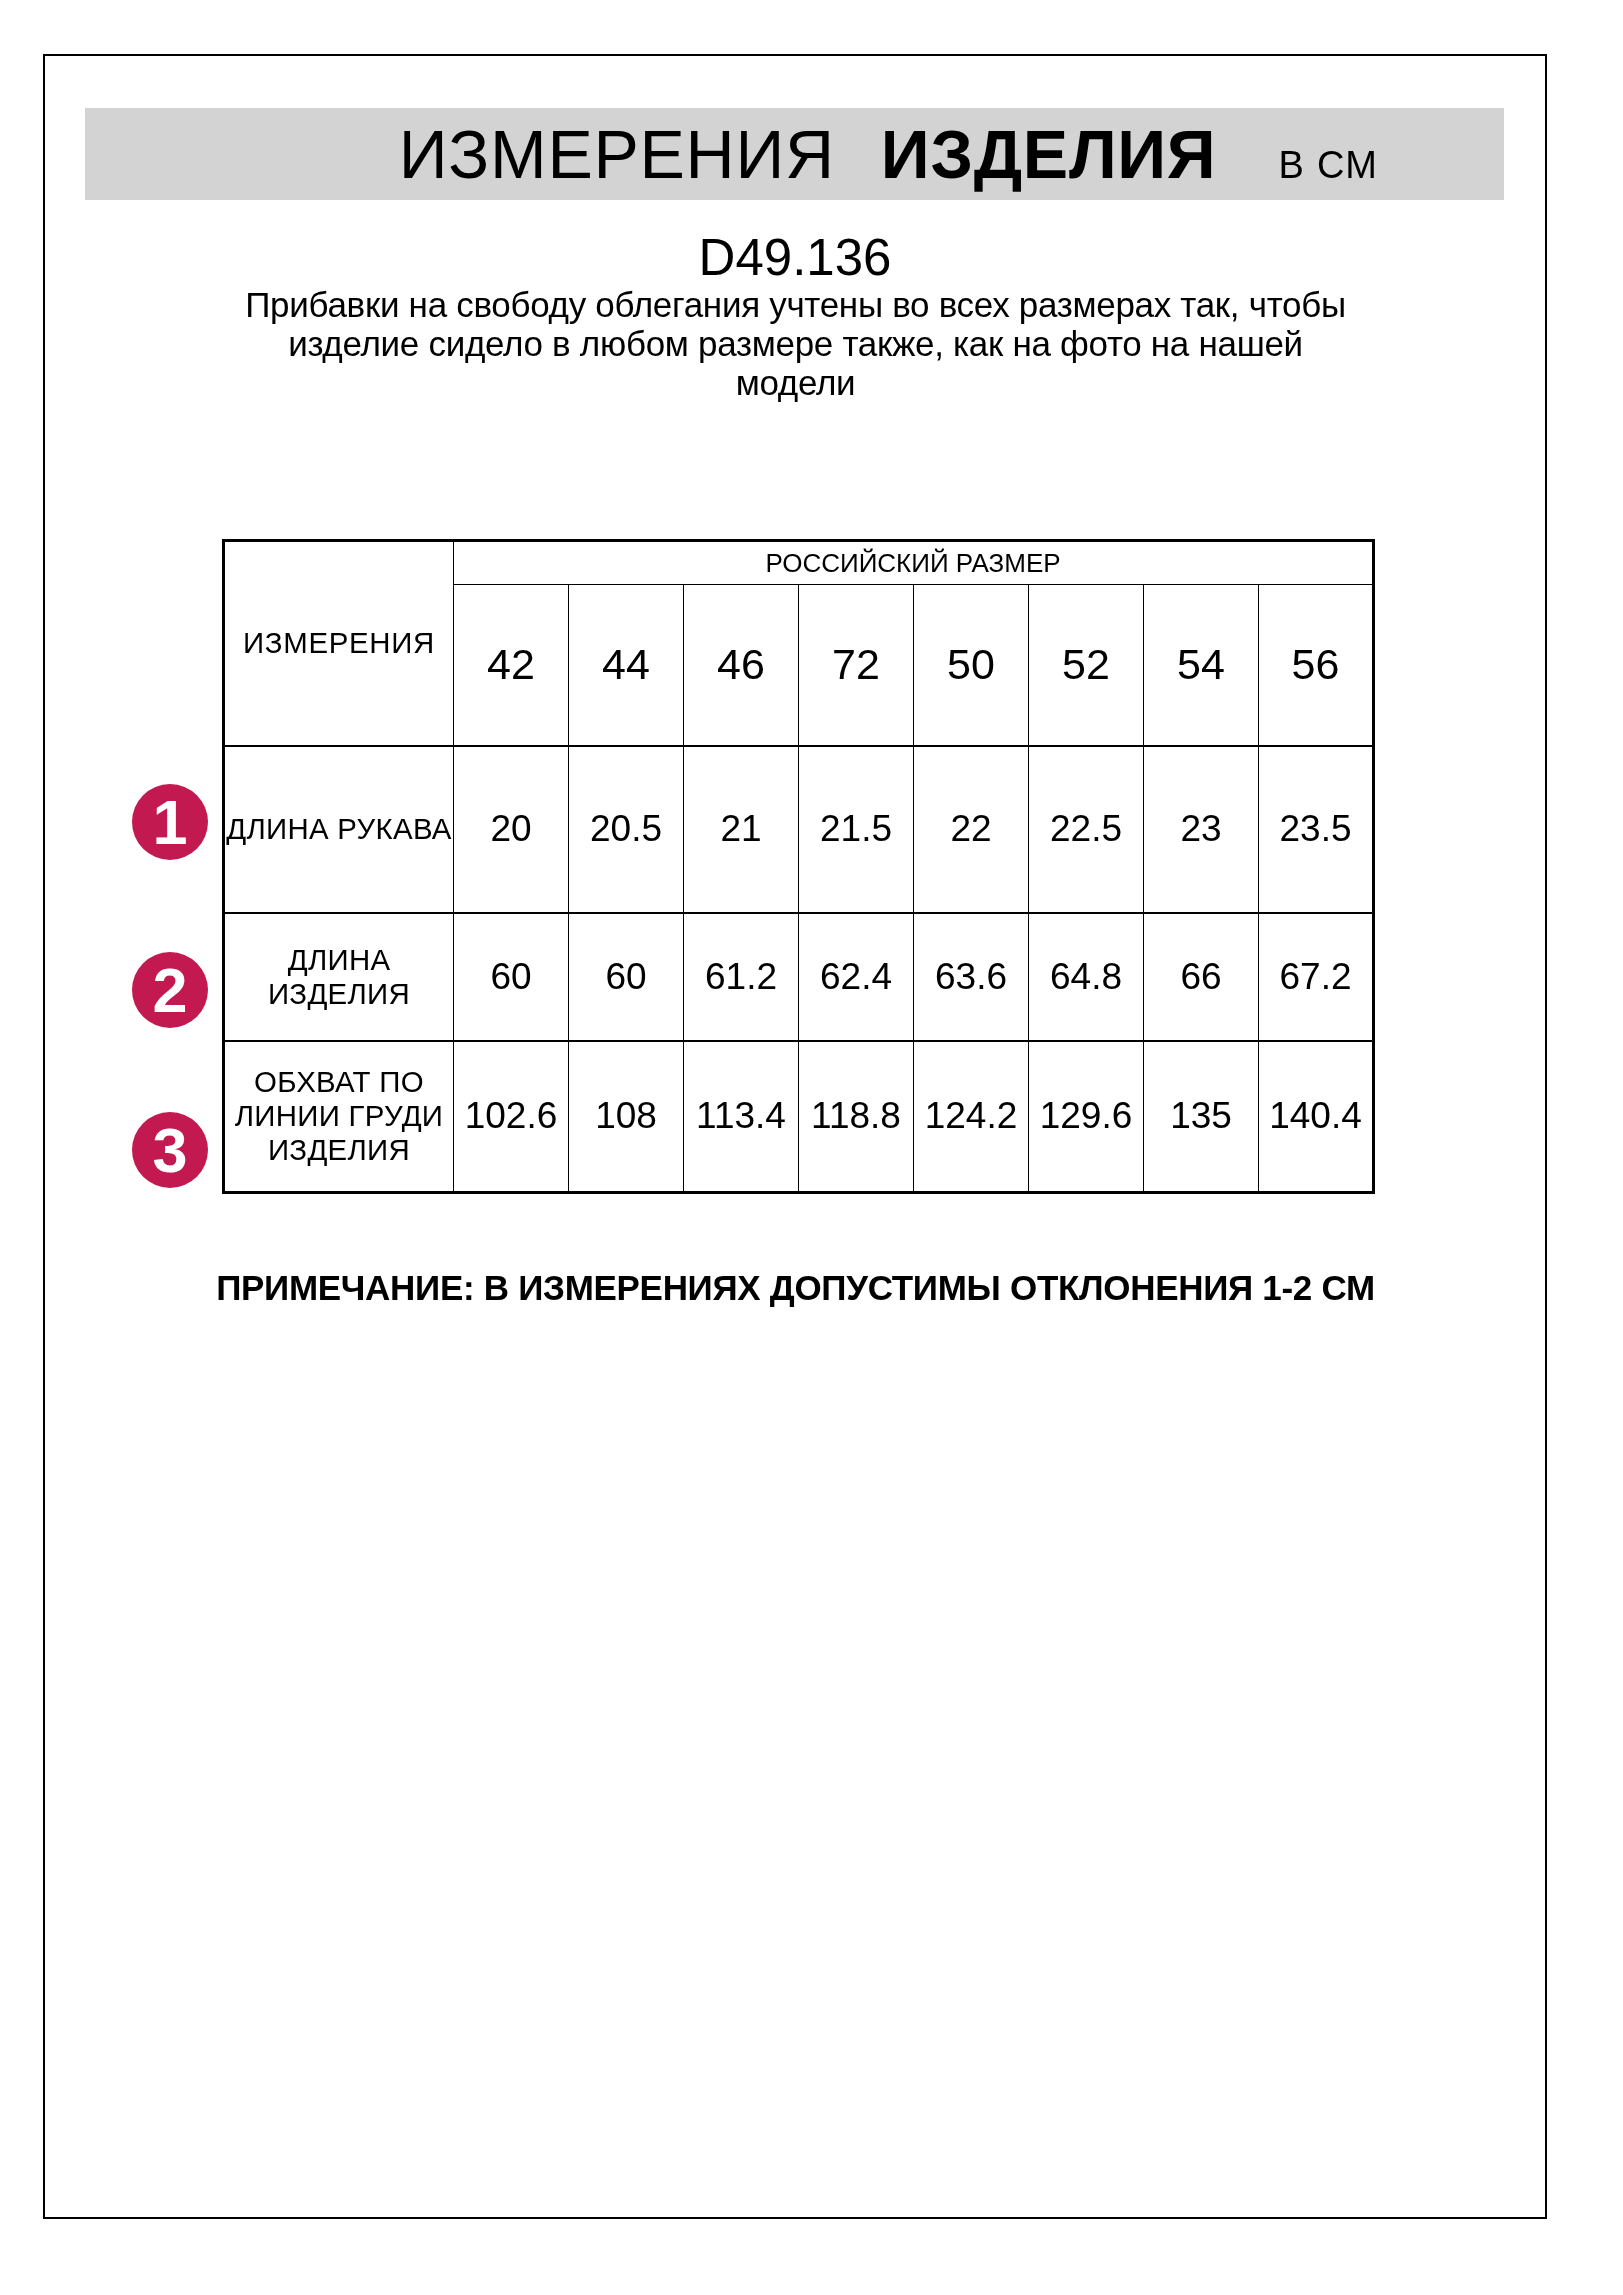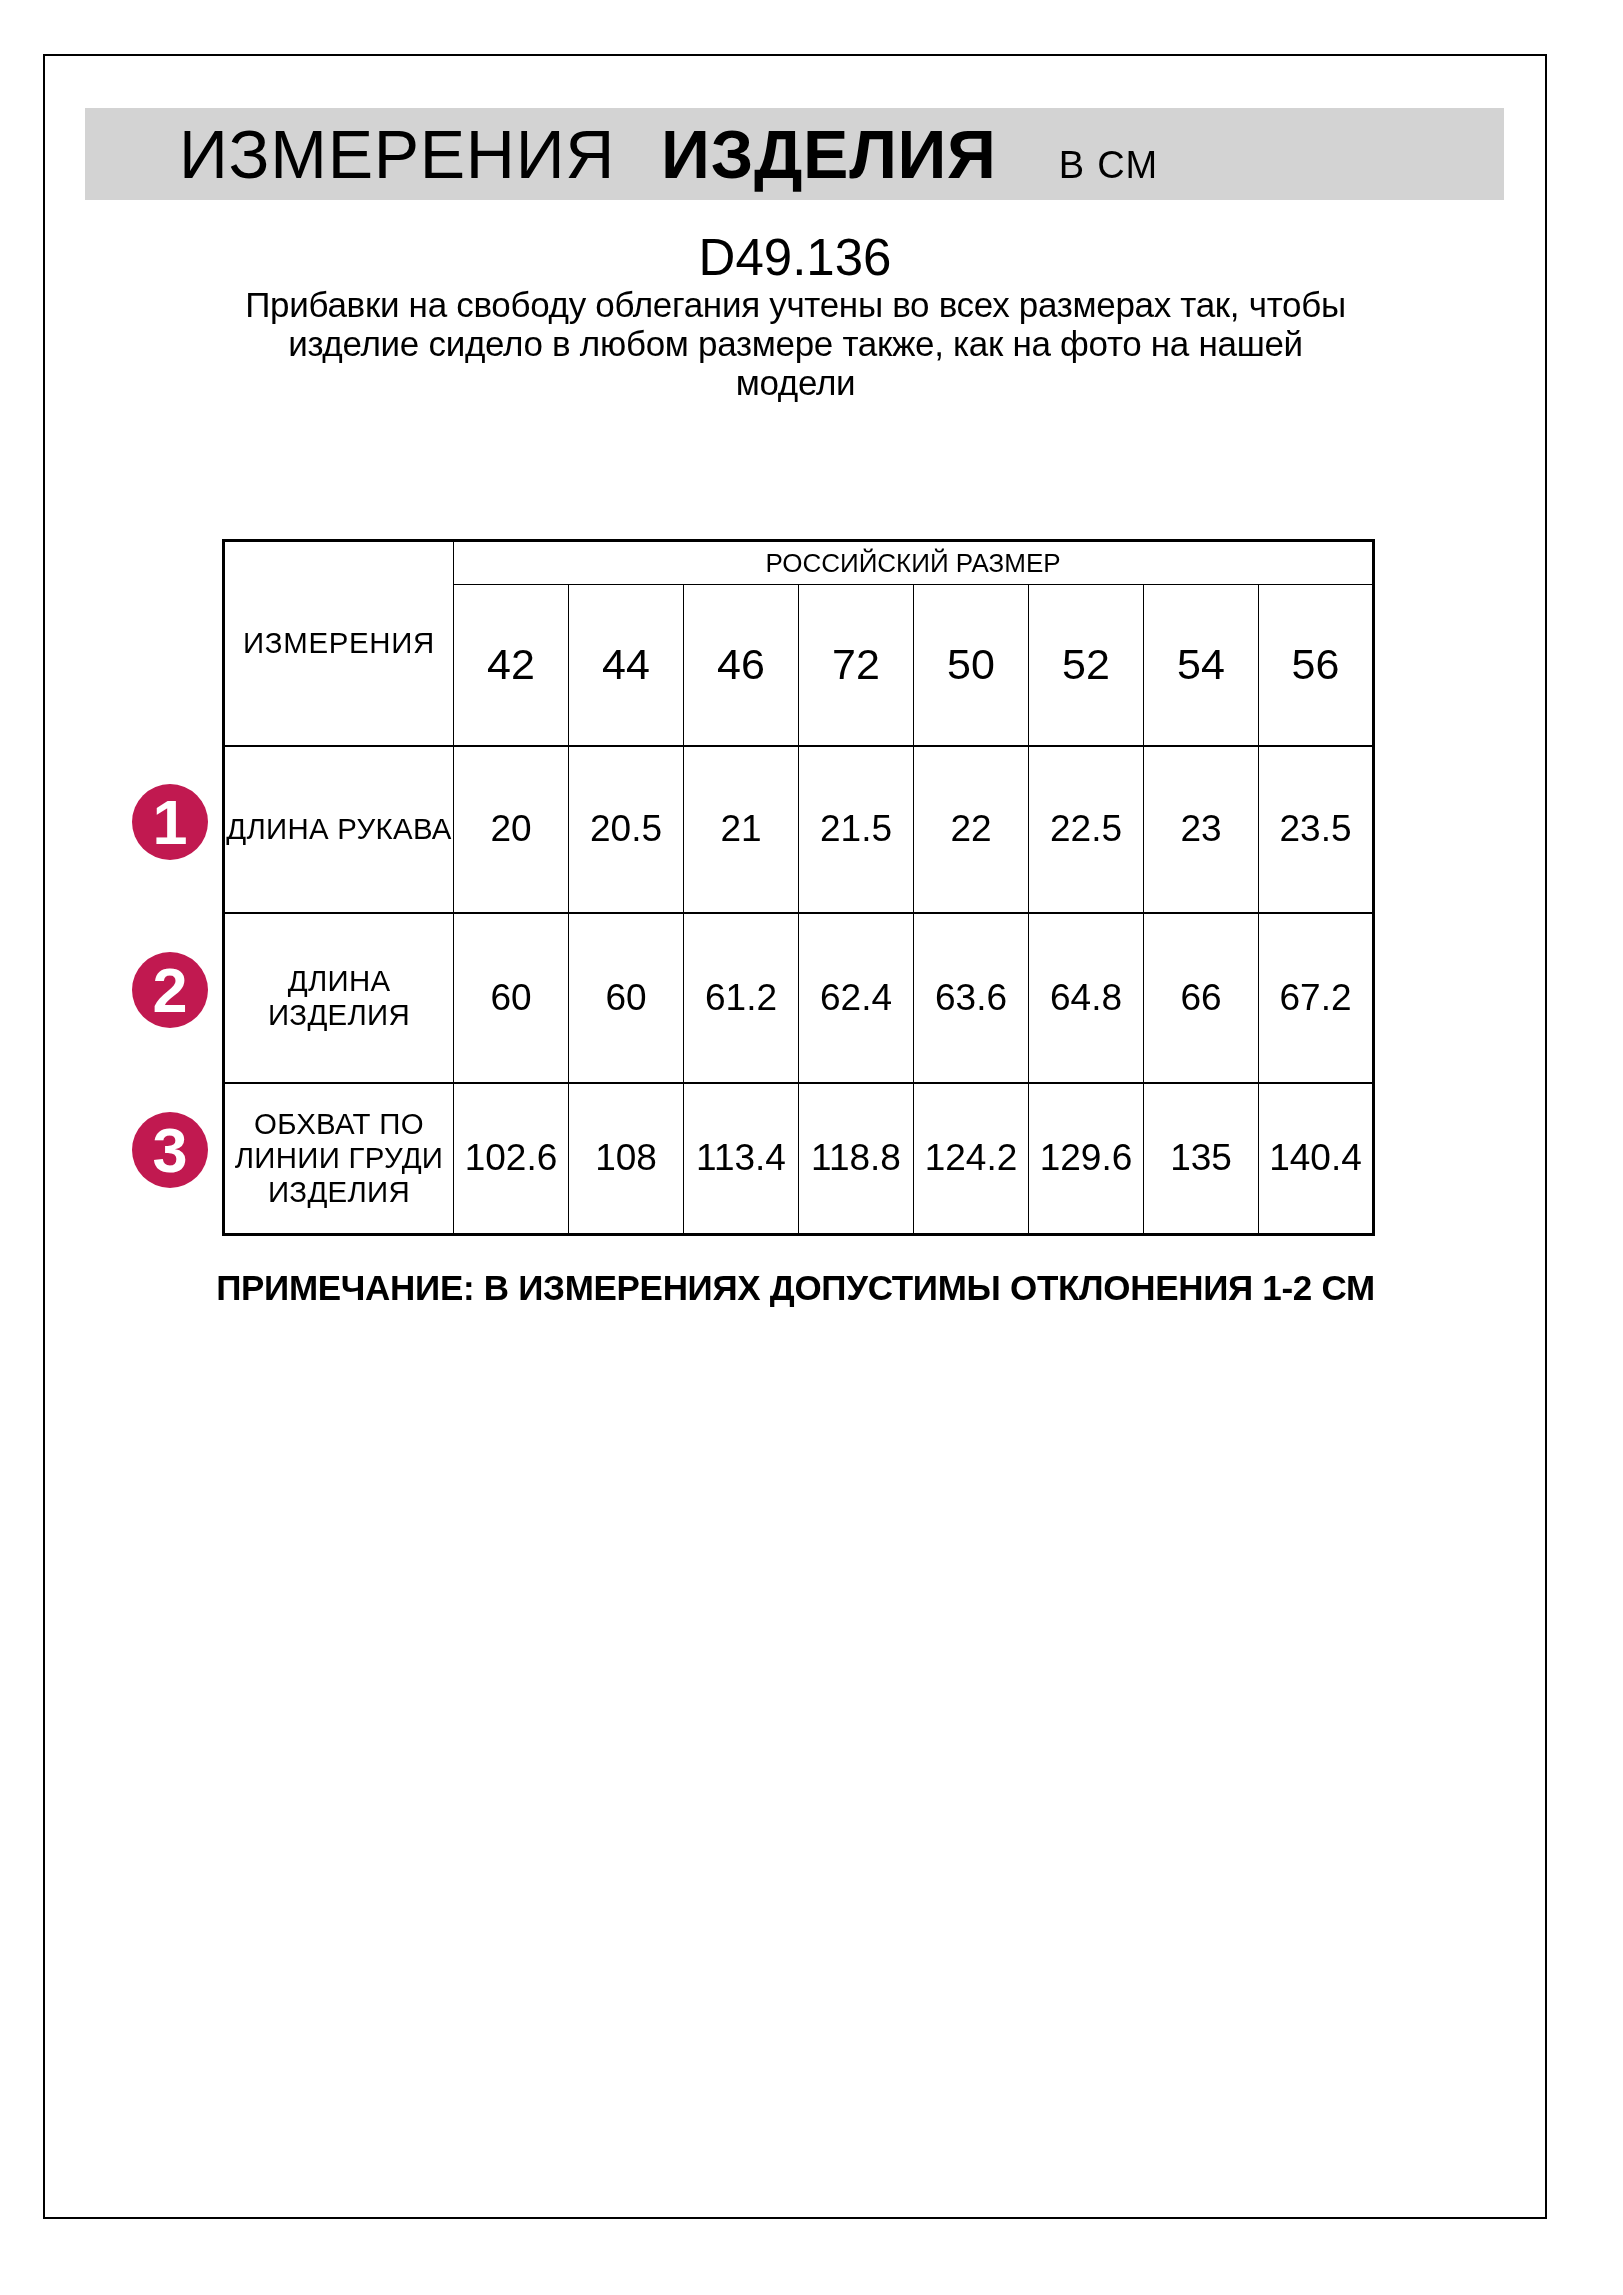--- a/index.html
+++ b/index.html
@@ -14,20 +14,21 @@
   }
   .frame {
     position:absolute; left:43px; top:54px;
     width:1504px; height:2165px;
     border:2px solid #000;
   }
   .title-band {
     position:absolute; left:85px; top:108px;
     width:1419px; height:92px;
     background:var(--band);
+    text-align:center;
     line-height:92px;
     white-space:nowrap;
   }
   .title-inner { display:inline-block; transform:translateX(94px); }
   .title-word1 { font-size:68px; font-weight:normal; margin-right:46px; letter-spacing:0.7px; }
   .title-word2 { font-size:68px; font-weight:bold;   margin-right:62px; letter-spacing:0.7px; }
   .title-unit  { font-size:38px;  font-weight:normal; letter-spacing:1.3px; }
   .product-code {
     position:absolute; left:222px; top:230px; width:1146px;
     text-align:center; font-size:51px; line-height:55px;
@@ -49,21 +50,21 @@
     padding:0;
   }
   td.group-header { height:44px; font-size:26px; }
   td.corner-header { font-size:29.4px; letter-spacing:0.7px; }
   tr.size-row td { height:161px; font-size:43px; font-weight:normal; }
   tr.data-row td { border-top:2.6px solid #000; font-size:37px; }
   tr.data-row td.row-label {
     font-size:29.4px; line-height:34px; white-space:pre-line; letter-spacing:0.3px;
   }
   tr.data-row.r1 td { height:167px; }
-  tr.data-row.r2 td { height:170px; }
+  tr.data-row.r2 td { height:128px; }
   tr.data-row.r3 td { height:152px; }
   .marker {
     position:absolute; width:76px; height:76px;
     border-radius:50%;
     background:var(--accent);
     color:#fff;
     display:flex; align-items:center; justify-content:center;
     font-size:63px; font-weight:bold;
   }
   .marker.m1 { left:132px; top:784px; }

